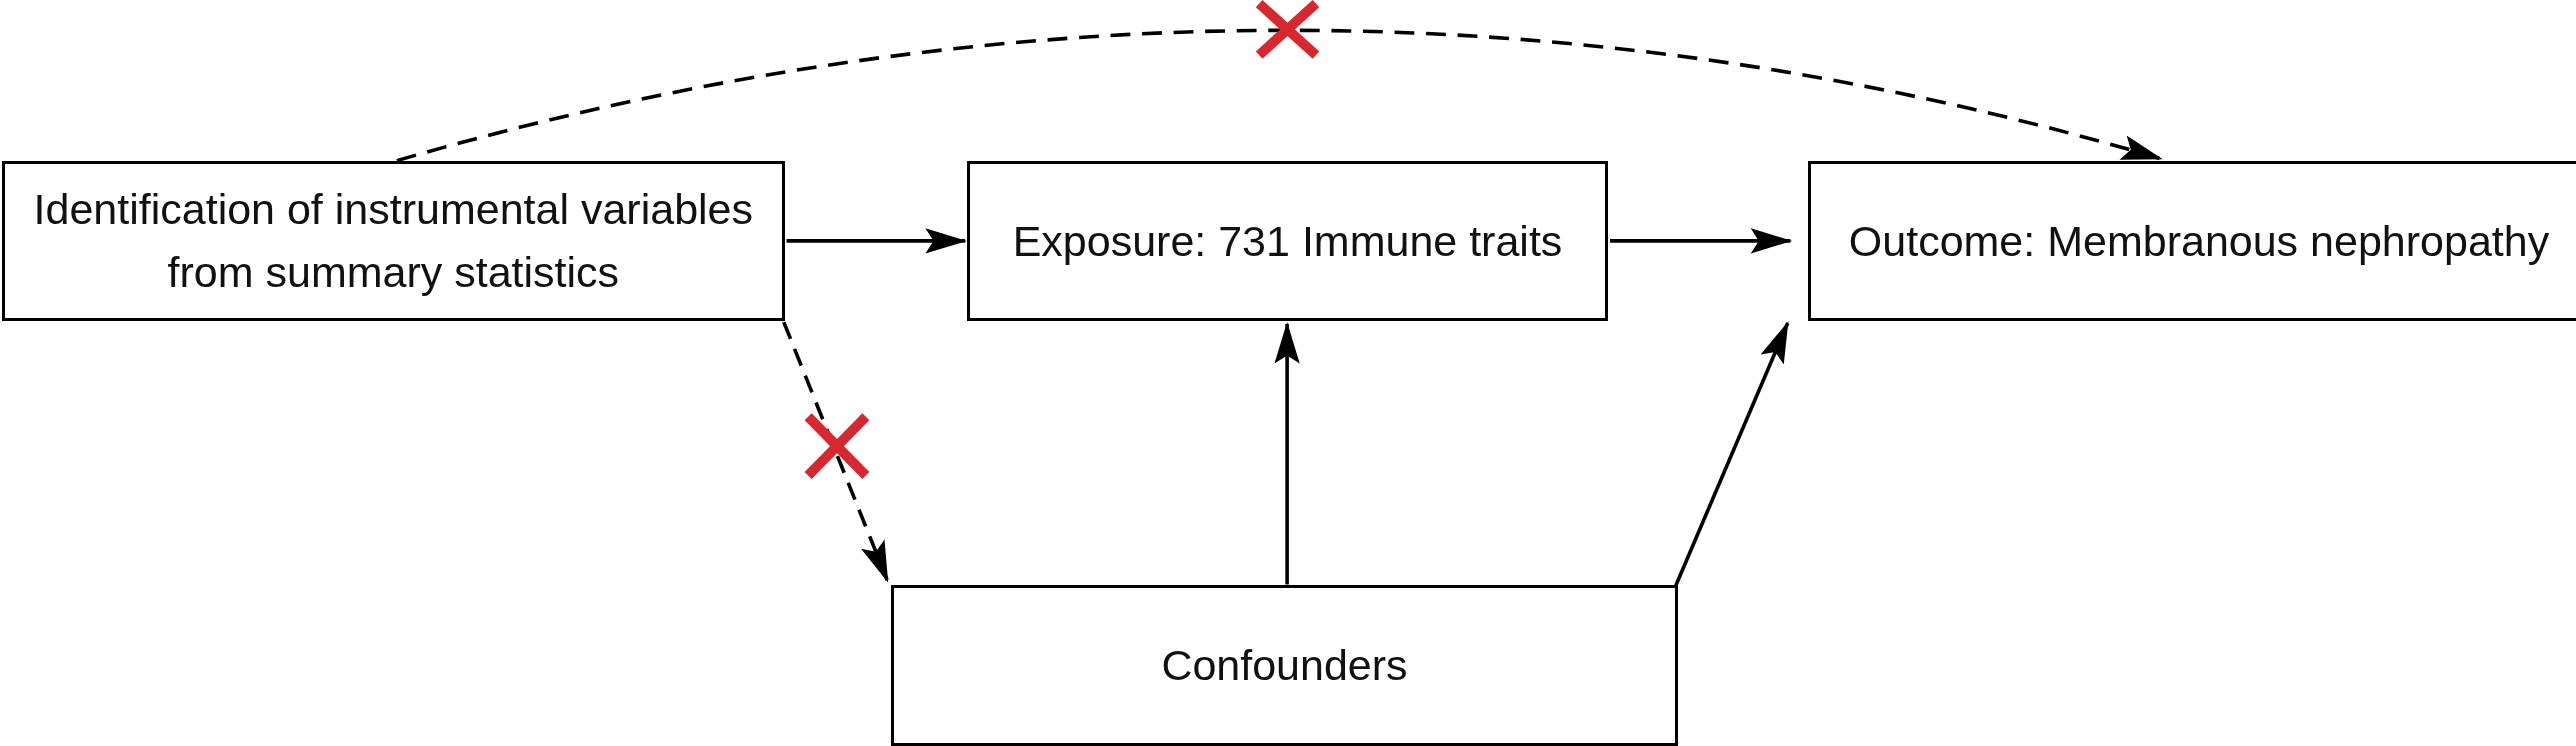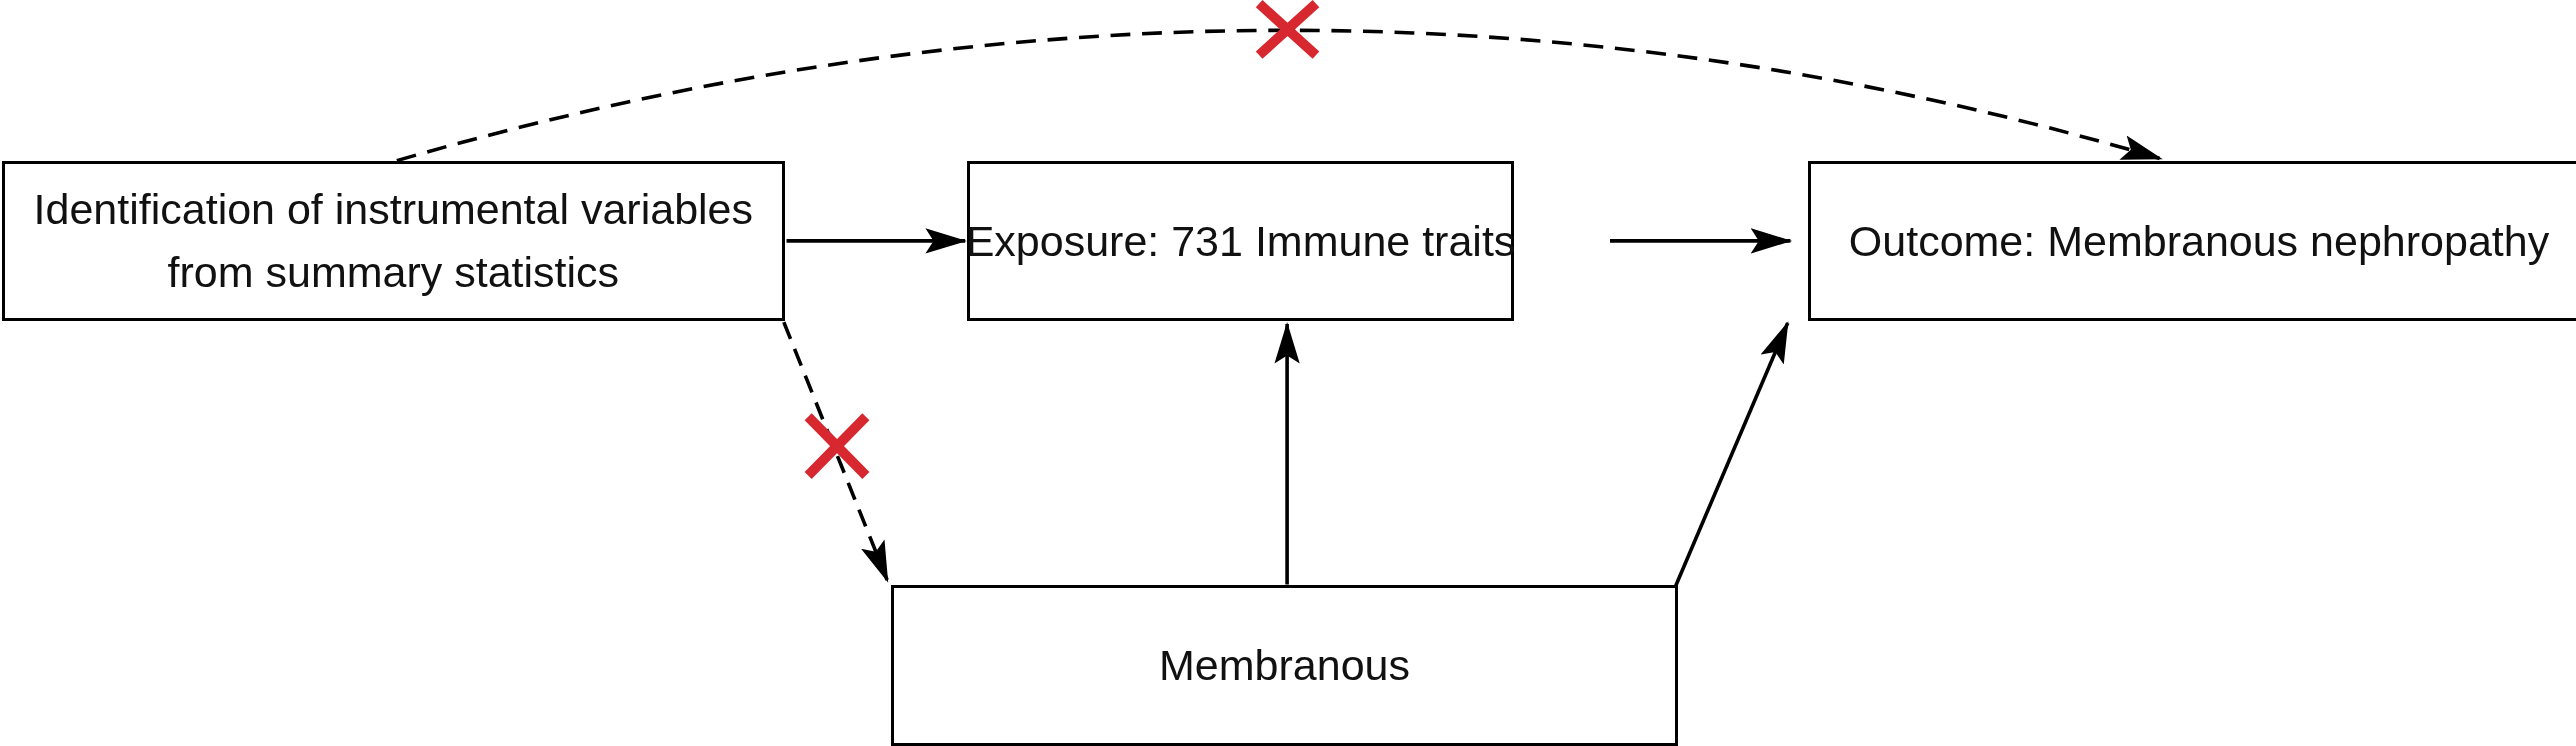--- a/index.html
+++ b/index.html
@@ -25,21 +25,21 @@
     align-items: center;
     justify-content: center;
     text-align: center;
     font-size: 43px;
     line-height: 63px;
     color: #111111;
     z-index: 1;
   }
   .node .label { white-space: nowrap; }
   #node-iv          { left: 1.8px;    top: 161px; width: 783px; height: 160px; align-items: center; }
-  #node-exposure    { left: 967px; top: 161px; width: 547px; height: 160px; }
+  #node-exposure    { left: 967px; top: 161px; width: 641px; height: 160px; }
   #node-outcome     { left: 1792px; top: 161px; width: 782px; height: 160px; margin-left: 16px; }
   #node-confounders { left: 891px;  top: 585px; width: 787px; height: 161px; }
   svg.overlay {
     position: absolute;
     left: 0; top: 0;
     width: 2576px;
     height: 747px;
     z-index: 2;
     pointer-events: none;
   }
@@ -68,21 +68,21 @@
 
   <div class="node" id="node-exposure">
     <div class="label">Exposure: 731 Immune traits</div>
   </div>
 
   <div class="node" id="node-outcome">
     <div class="label">Outcome: Membranous nephropathy</div>
   </div>
 
   <div class="node" id="node-confounders">
-    <div class="label">Membranous</div>
+    <div class="label">Confounders</div>
   </div>
 
   <svg class="overlay" viewBox="0 0 2856 828" xmlns="http://www.w3.org/2000/svg">
     <defs>
       <marker id="ah" markerUnits="userSpaceOnUse" markerWidth="50" markerHeight="30" refX="44" refY="14" orient="auto">
         <path d="M0 0 L46 14 L0 28 L9 14 Z" fill="#000000"></path>
       </marker>
     </defs>
 
     <path class="edge" d="M 872 267 L 1070 267" marker-end="url(#ah)"></path>

